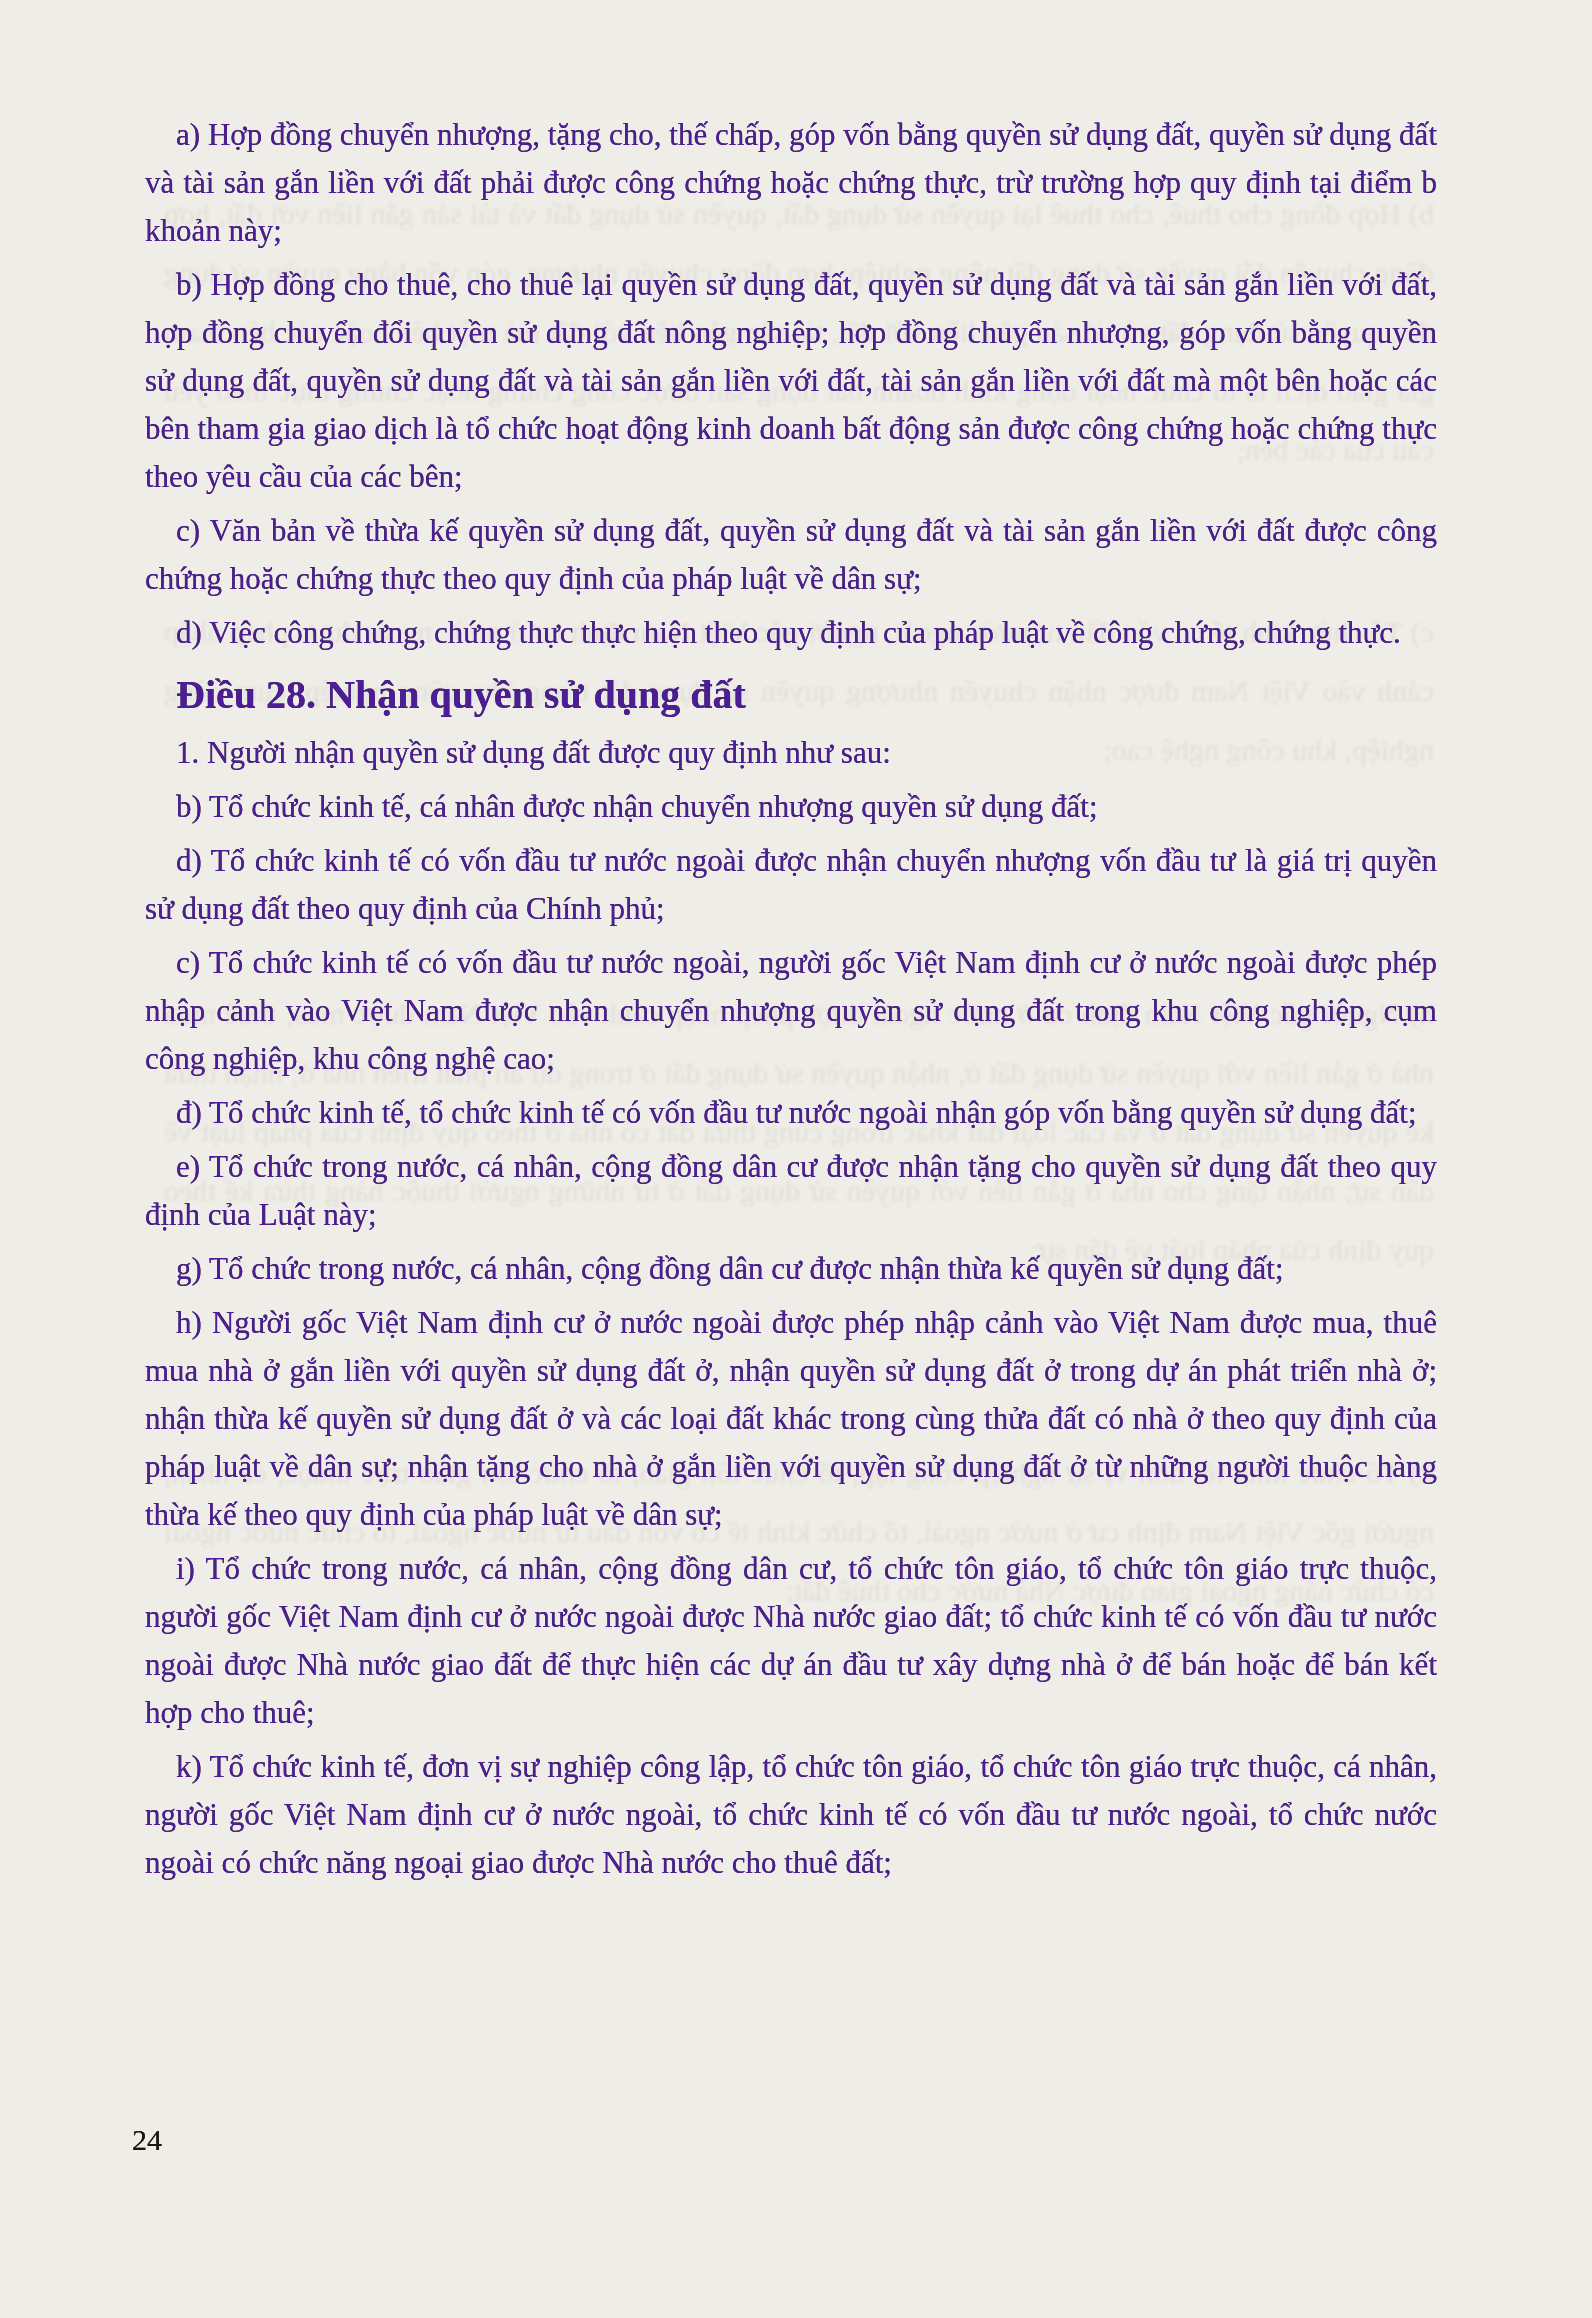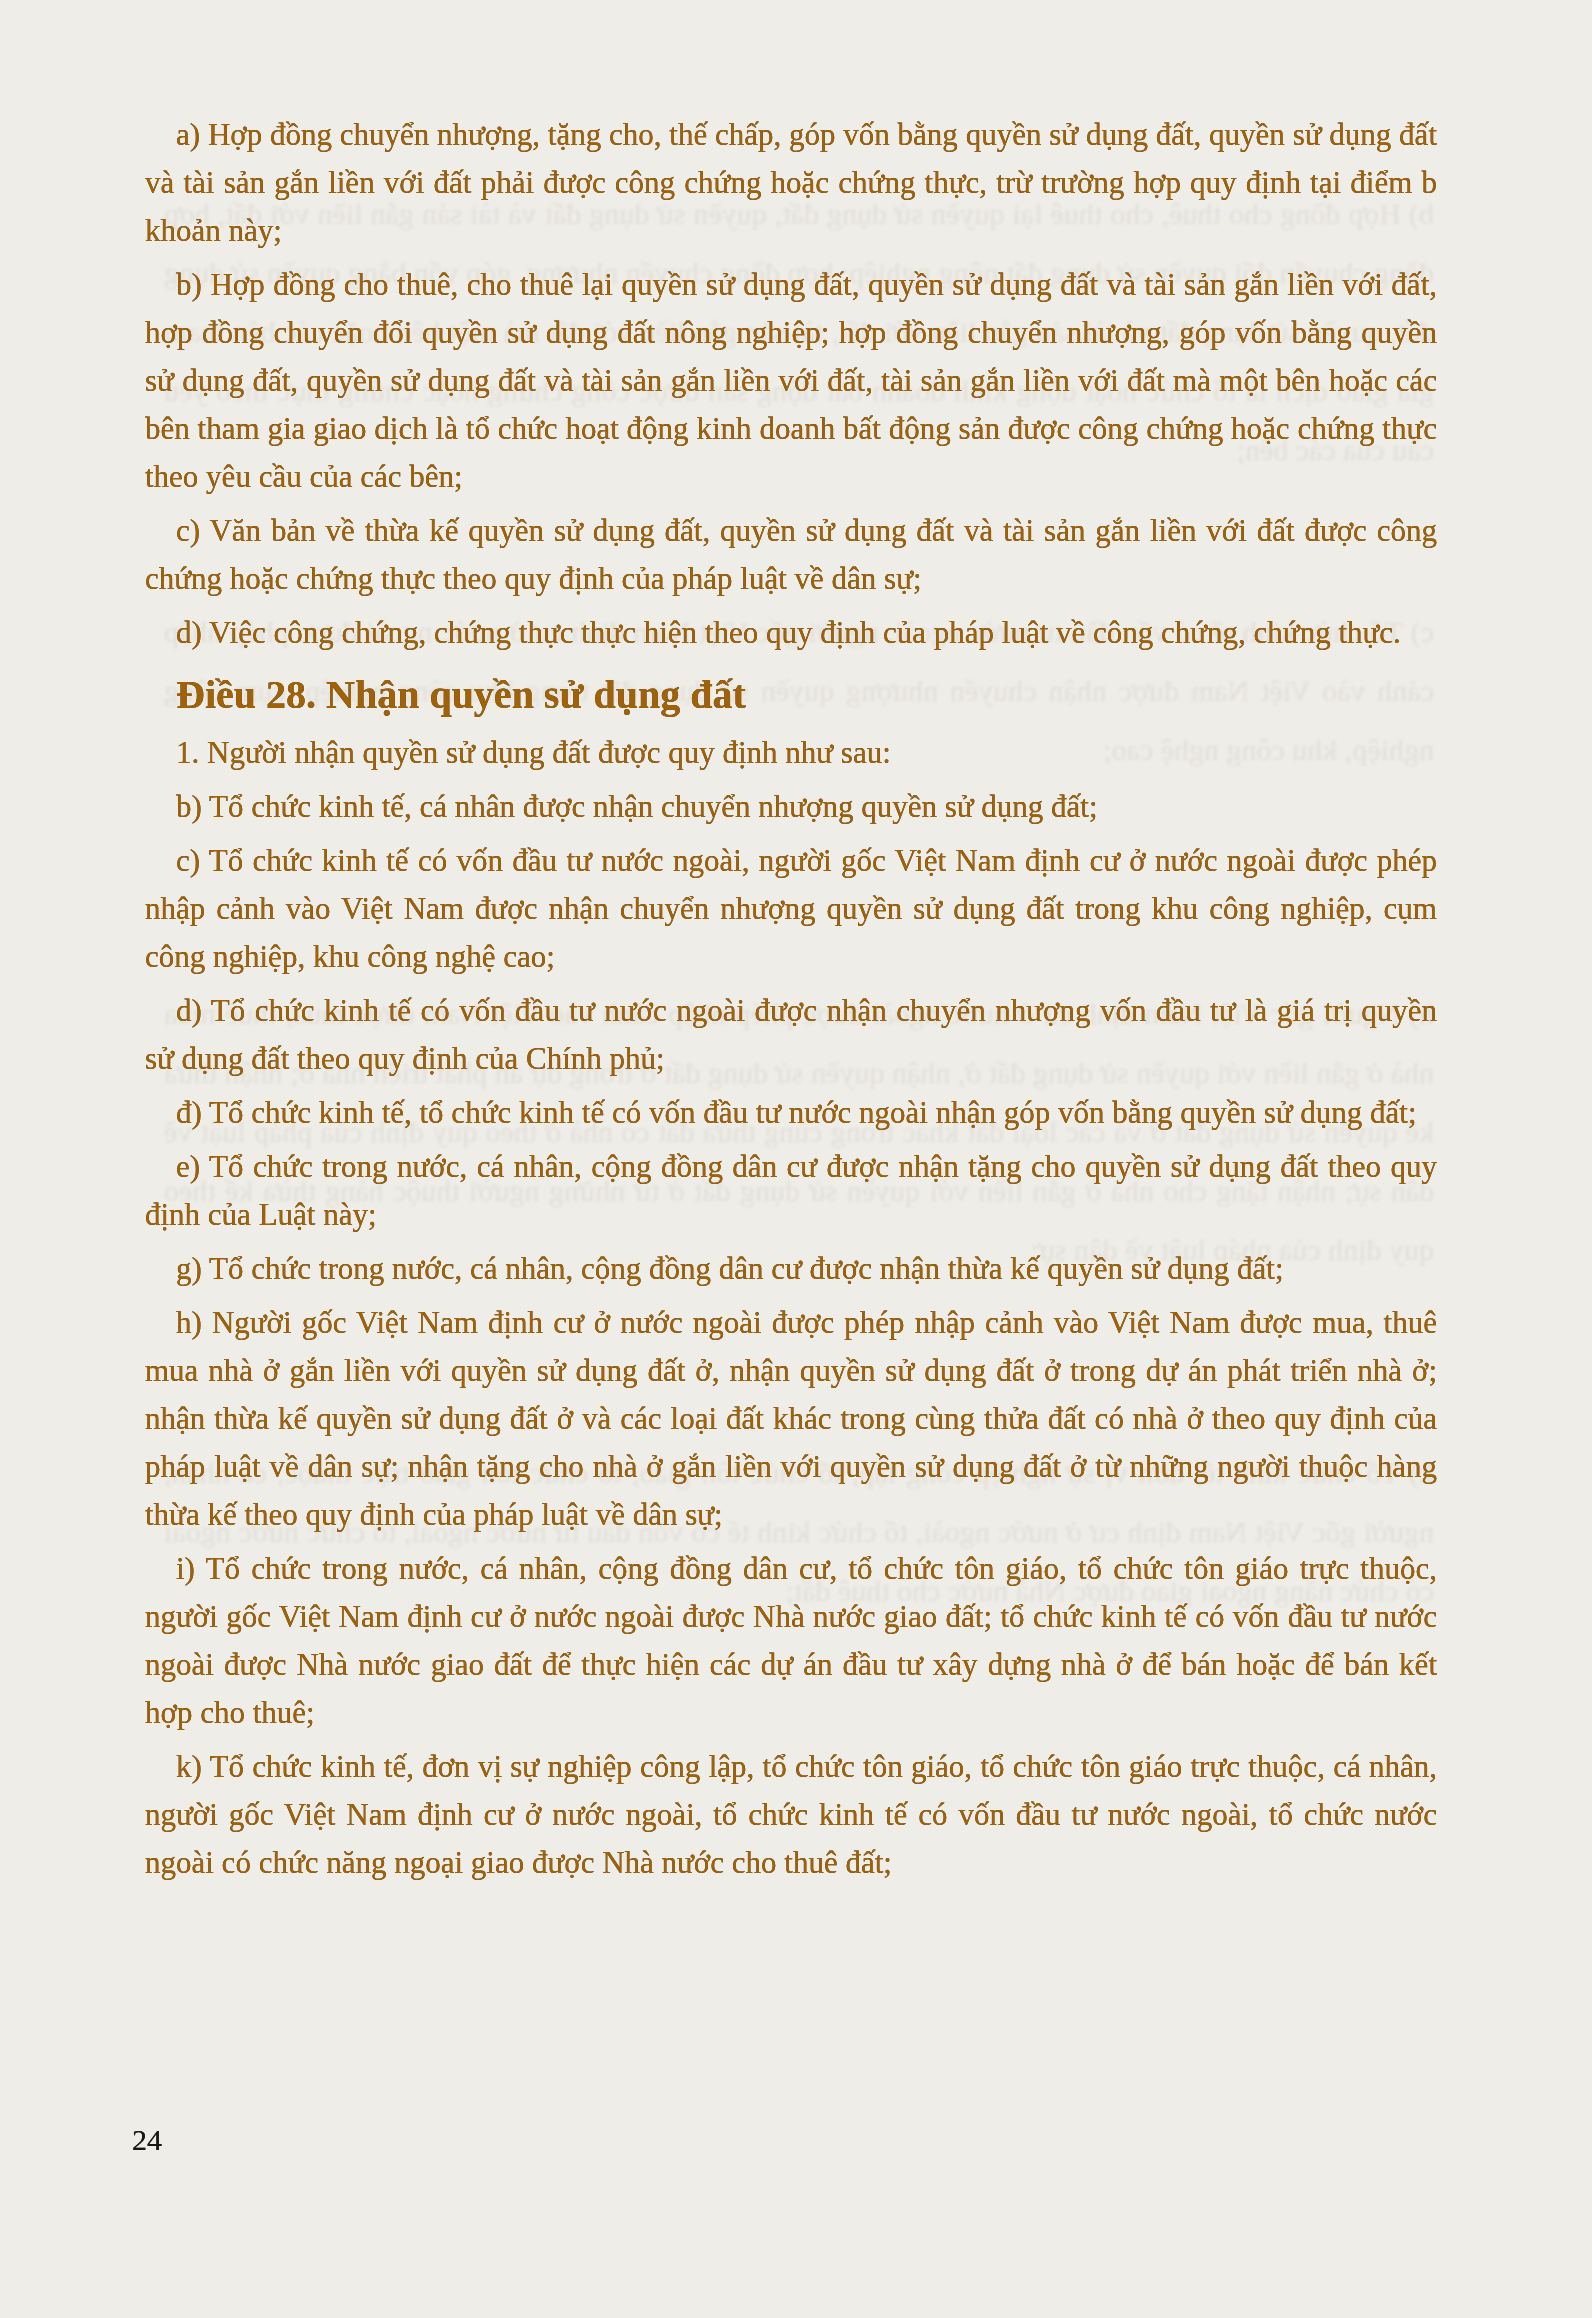--- a/index.html
+++ b/index.html
@@ -41,21 +41,21 @@
   }
   .ghost { margin: 0 0 123px 0; }
   .ghost.g2 { margin-bottom: 205px; }
   .ghost.g3 { margin-bottom: 164px; }
 
   .text-block {
     position: absolute;
     left: 145px;
     top: 111px;
     width: 1292px;
-    color: #a16207;
+    color: #4c1d95;
     font-size: 31px;
     line-height: 48px;
     text-align: justify;
     text-shadow: 0 0 0.5px rgba(20,17,13,0.85);
   }
   p.para {
     margin: 0 0 6.1px 0;
     text-indent: 31px;
   }
   h2.article-heading {
@@ -89,22 +89,22 @@
   </div>
 
   <main class="text-block">
     <p class="para">a) Hợp đồng chuyển nhượng, tặng cho, thế chấp, góp vốn bằng quyền sử dụng đất, quyền sử dụng đất và tài sản gắn liền với đất phải được công chứng hoặc chứng thực, trừ trường hợp quy định tại điểm b khoản này;</p>
     <p class="para">b) Hợp đồng cho thuê, cho thuê lại quyền sử dụng đất, quyền sử dụng đất và tài sản gắn liền với đất, hợp đồng chuyển đổi quyền sử dụng đất nông nghiệp; hợp đồng chuyển nhượng, góp vốn bằng quyền sử dụng đất, quyền sử dụng đất và tài sản gắn liền với đất, tài sản gắn liền với đất mà một bên hoặc các bên tham gia giao dịch là tổ chức hoạt động kinh doanh bất động sản được công chứng hoặc chứng thực theo yêu cầu của các bên;</p>
     <p class="para">c) Văn bản về thừa kế quyền sử dụng đất, quyền sử dụng đất và tài sản gắn liền với đất được công chứng hoặc chứng thực theo quy định của pháp luật về dân sự;</p>
     <p class="para">d) Việc công chứng, chứng thực thực hiện theo quy định của pháp luật về công chứng, chứng thực.</p>
     <h2 class="article-heading">Điều 28. Nhận quyền sử dụng đất</h2>
     <p class="para">1. Người nhận quyền sử dụng đất được quy định như sau:</p>
     <p class="para">b) Tổ chức kinh tế, cá nhân được nhận chuyển nhượng quyền sử dụng đất;</p>
+    <p class="para">d) Tổ chức kinh tế có vốn đầu tư nước ngoài được nhận chuyển nhượng vốn đầu tư là giá trị quyền sử dụng đất theo quy định của Chính phủ;</p>
     <p class="para">c) Tổ chức kinh tế có vốn đầu tư nước ngoài, người gốc Việt Nam định cư ở nước ngoài được phép nhập cảnh vào Việt Nam được nhận chuyển nhượng quyền sử dụng đất trong khu công nghiệp, cụm công nghiệp, khu công nghệ cao;</p>
-    <p class="para">d) Tổ chức kinh tế có vốn đầu tư nước ngoài được nhận chuyển nhượng vốn đầu tư là giá trị quyền sử dụng đất theo quy định của Chính phủ;</p>
     <p class="para">đ) Tổ chức kinh tế, tổ chức kinh tế có vốn đầu tư nước ngoài nhận góp vốn bằng quyền sử dụng đất;</p>
     <p class="para">e) Tổ chức trong nước, cá nhân, cộng đồng dân cư được nhận tặng cho quyền sử dụng đất theo quy định của Luật này;</p>
     <p class="para">g) Tổ chức trong nước, cá nhân, cộng đồng dân cư được nhận thừa kế quyền sử dụng đất;</p>
     <p class="para">h) Người gốc Việt Nam định cư ở nước ngoài được phép nhập cảnh vào Việt Nam được mua, thuê mua nhà ở gắn liền với quyền sử dụng đất ở, nhận quyền sử dụng đất ở trong dự án phát triển nhà ở; nhận thừa kế quyền sử dụng đất ở và các loại đất khác trong cùng thửa đất có nhà ở theo quy định của pháp luật về dân sự; nhận tặng cho nhà ở gắn liền với quyền sử dụng đất ở từ những người thuộc hàng thừa kế theo quy định của pháp luật về dân sự;</p>
     <p class="para">i) Tổ chức trong nước, cá nhân, cộng đồng dân cư, tổ chức tôn giáo, tổ chức tôn giáo trực thuộc, người gốc Việt Nam định cư ở nước ngoài được Nhà nước giao đất; tổ chức kinh tế có vốn đầu tư nước ngoài được Nhà nước giao đất để thực hiện các dự án đầu tư xây dựng nhà ở để bán hoặc để bán kết hợp cho thuê;</p>
     <p class="para">k) Tổ chức kinh tế, đơn vị sự nghiệp công lập, tổ chức tôn giáo, tổ chức tôn giáo trực thuộc, cá nhân, người gốc Việt Nam định cư ở nước ngoài, tổ chức kinh tế có vốn đầu tư nước ngoài, tổ chức nước ngoài có chức năng ngoại giao được Nhà nước cho thuê đất;</p>
   </main>
 
   <div class="page-number">24</div>
 

